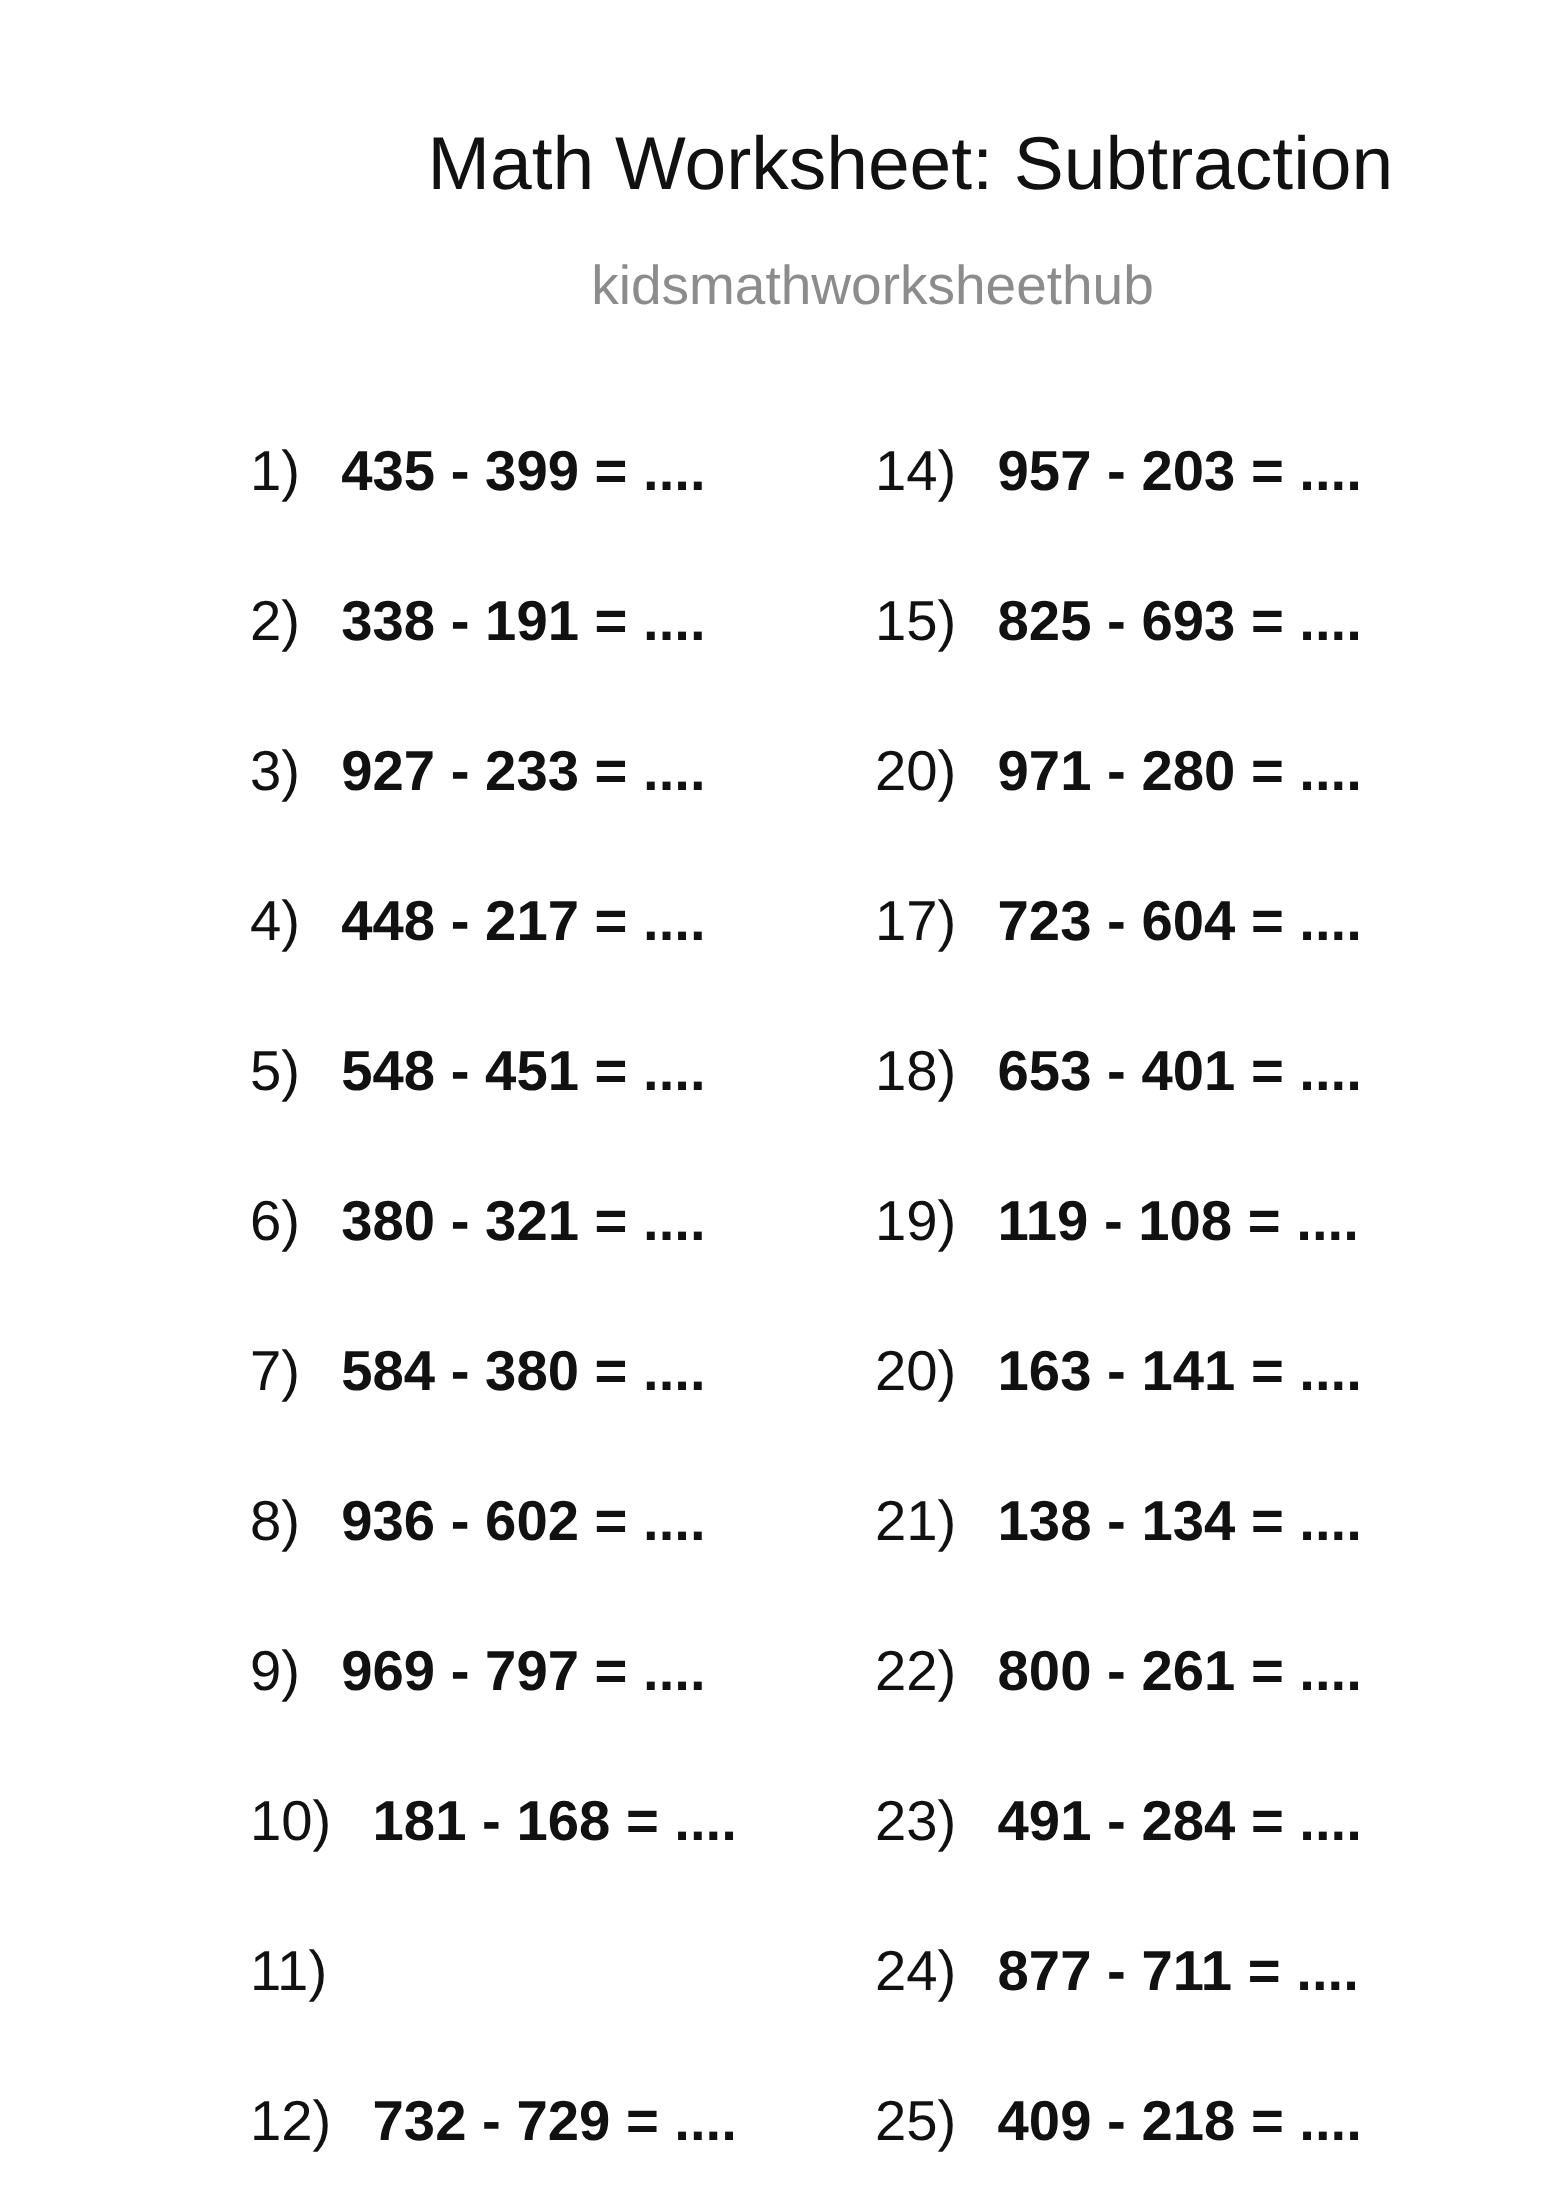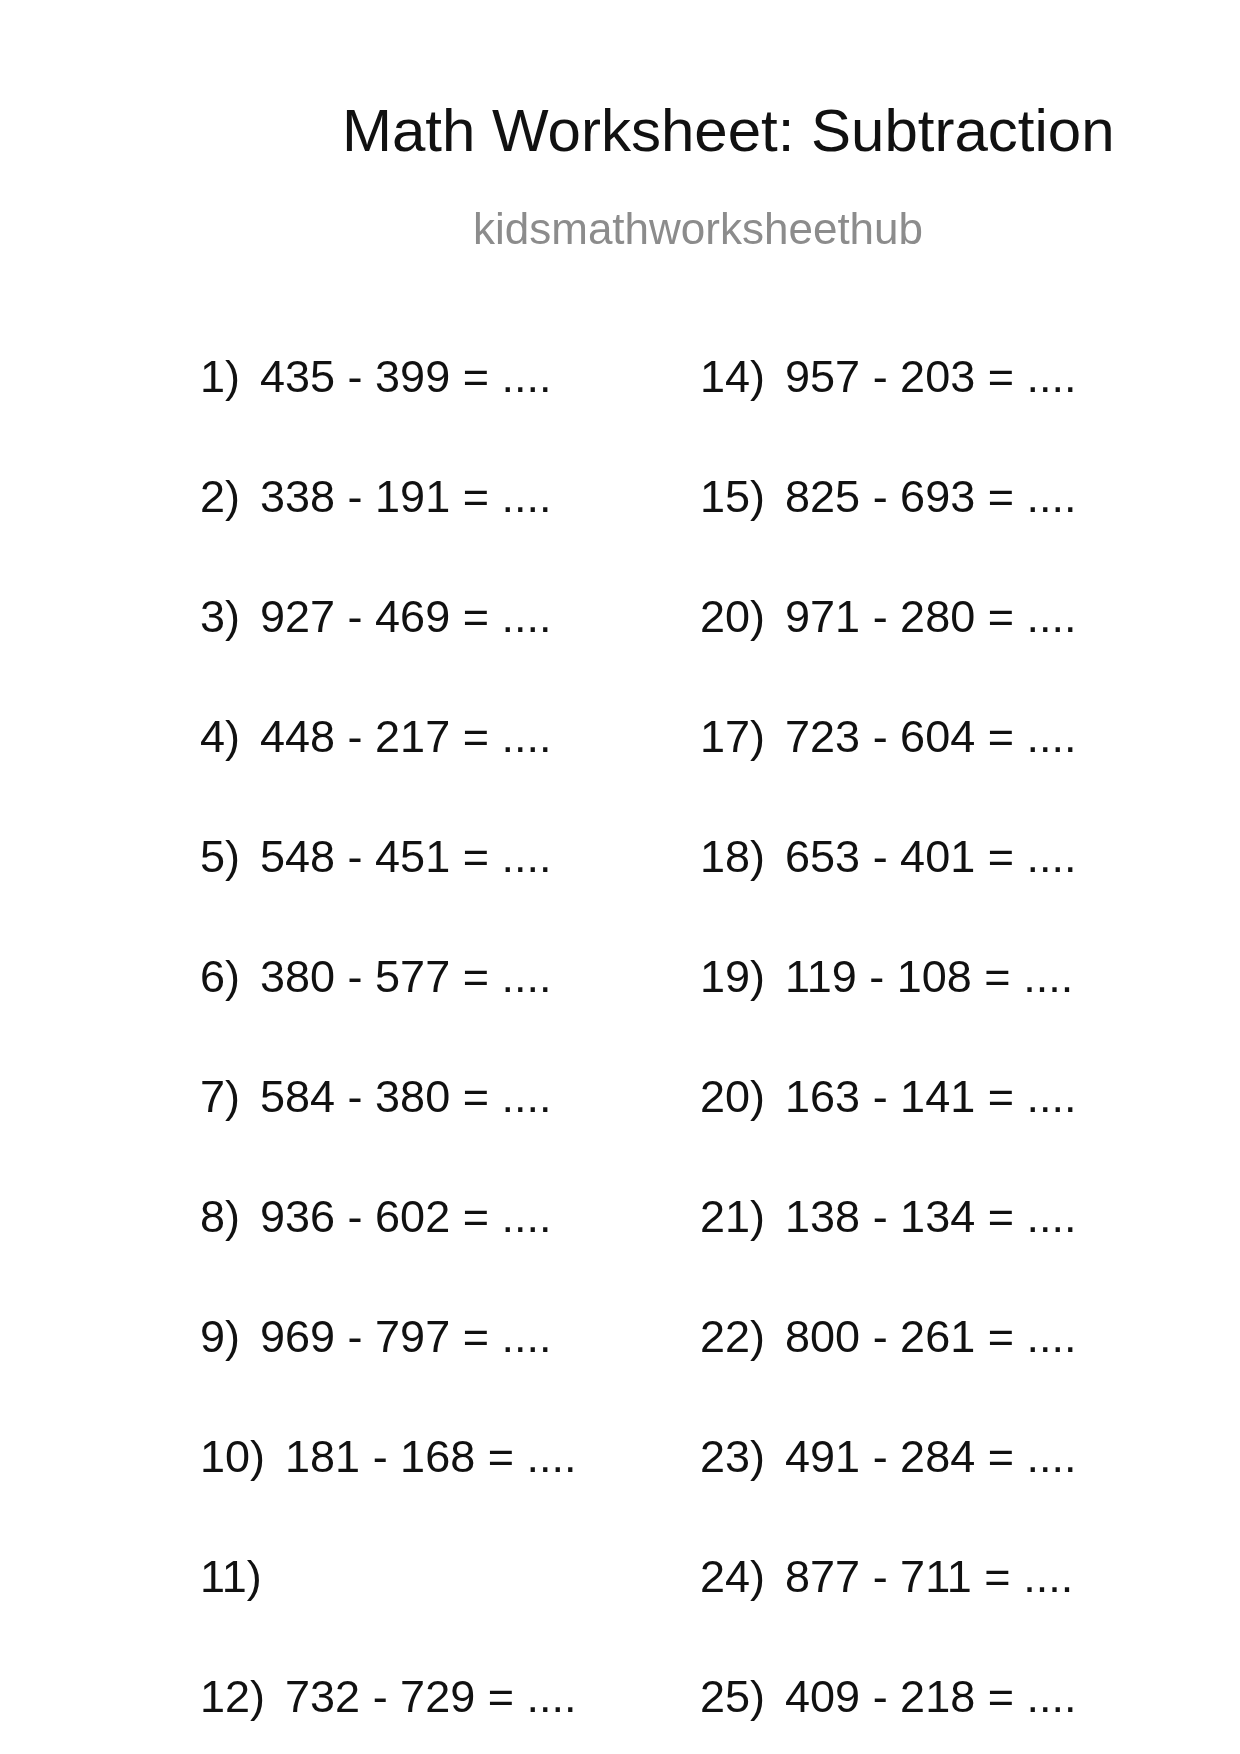--- a/index.html
+++ b/index.html
@@ -43,35 +43,35 @@
   .col-left{left:200px;}
   .col-right{left:700px;}
   .row{
     height:120px;
     display:flex;
     align-items:center;
     font-size:45px;
     line-height:1.2;
     white-space:pre;
   }
-  .expr{margin-left:20px;}
+  .expr{margin-left:33px;font-weight:bold;}
 </style>
 </head>
 <body>
 
 <div class="page">
   <h1 class="title">Math Worksheet: Subtraction</h1>
   <div class="subtitle">kidsmathworksheethub</div>
   <div class="col col-left" id="col-left">
       <div class="row"><span class="num">1)</span><span class="expr">435 - 399 = ....</span></div>
       <div class="row"><span class="num">2)</span><span class="expr">338 - 191 = ....</span></div>
-      <div class="row"><span class="num">3)</span><span class="expr">927 - 469 = ....</span></div>
+      <div class="row"><span class="num">3)</span><span class="expr">927 - 233 = ....</span></div>
       <div class="row"><span class="num">4)</span><span class="expr">448 - 217 = ....</span></div>
       <div class="row"><span class="num">5)</span><span class="expr">548 - 451 = ....</span></div>
-      <div class="row"><span class="num">6)</span><span class="expr">380 - 577 = ....</span></div>
+      <div class="row"><span class="num">6)</span><span class="expr">380 - 321 = ....</span></div>
       <div class="row"><span class="num">7)</span><span class="expr">584 - 380 = ....</span></div>
       <div class="row"><span class="num">8)</span><span class="expr">936 - 602 = ....</span></div>
       <div class="row"><span class="num">9)</span><span class="expr">969 - 797 = ....</span></div>
       <div class="row"><span class="num">10)</span><span class="expr">181 - 168 = ....</span></div>
       <div class="row"><span class="num">11)</span></div>
       <div class="row"><span class="num">12)</span><span class="expr">732 - 729 = ....</span></div>
     </div>
   <div class="col col-right" id="col-right">
       <div class="row"><span class="num">14)</span><span class="expr">957 - 203 = ....</span></div>
       <div class="row"><span class="num">15)</span><span class="expr">825 - 693 = ....</span></div>

